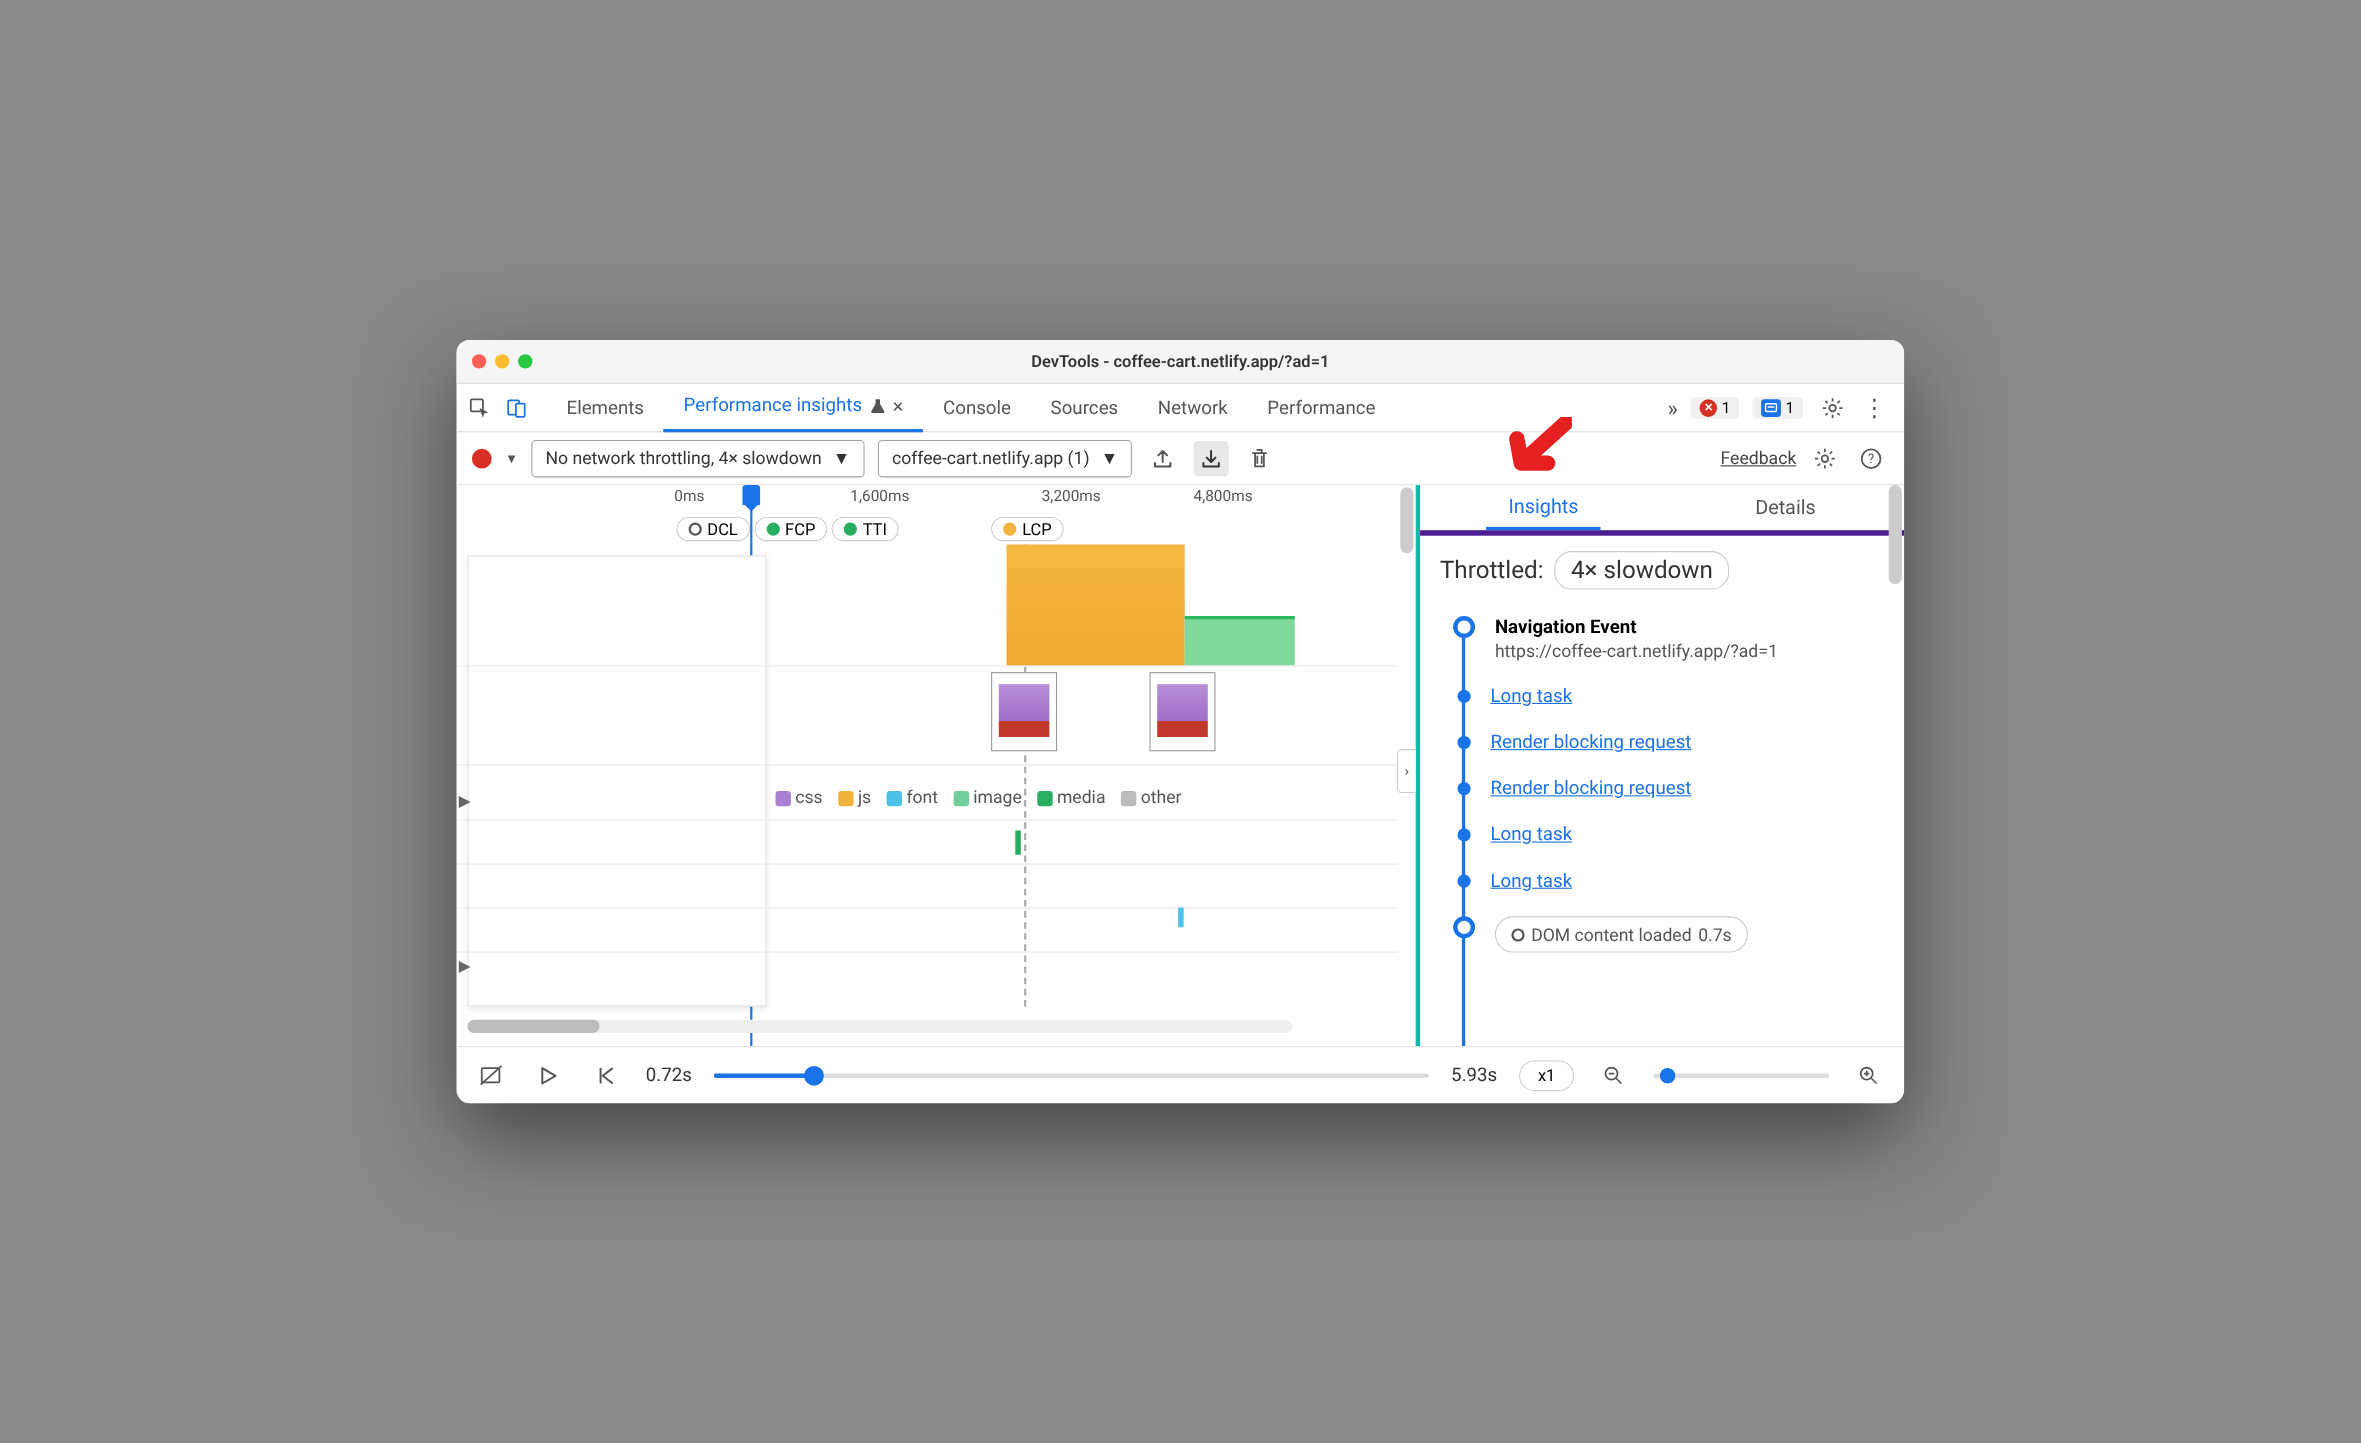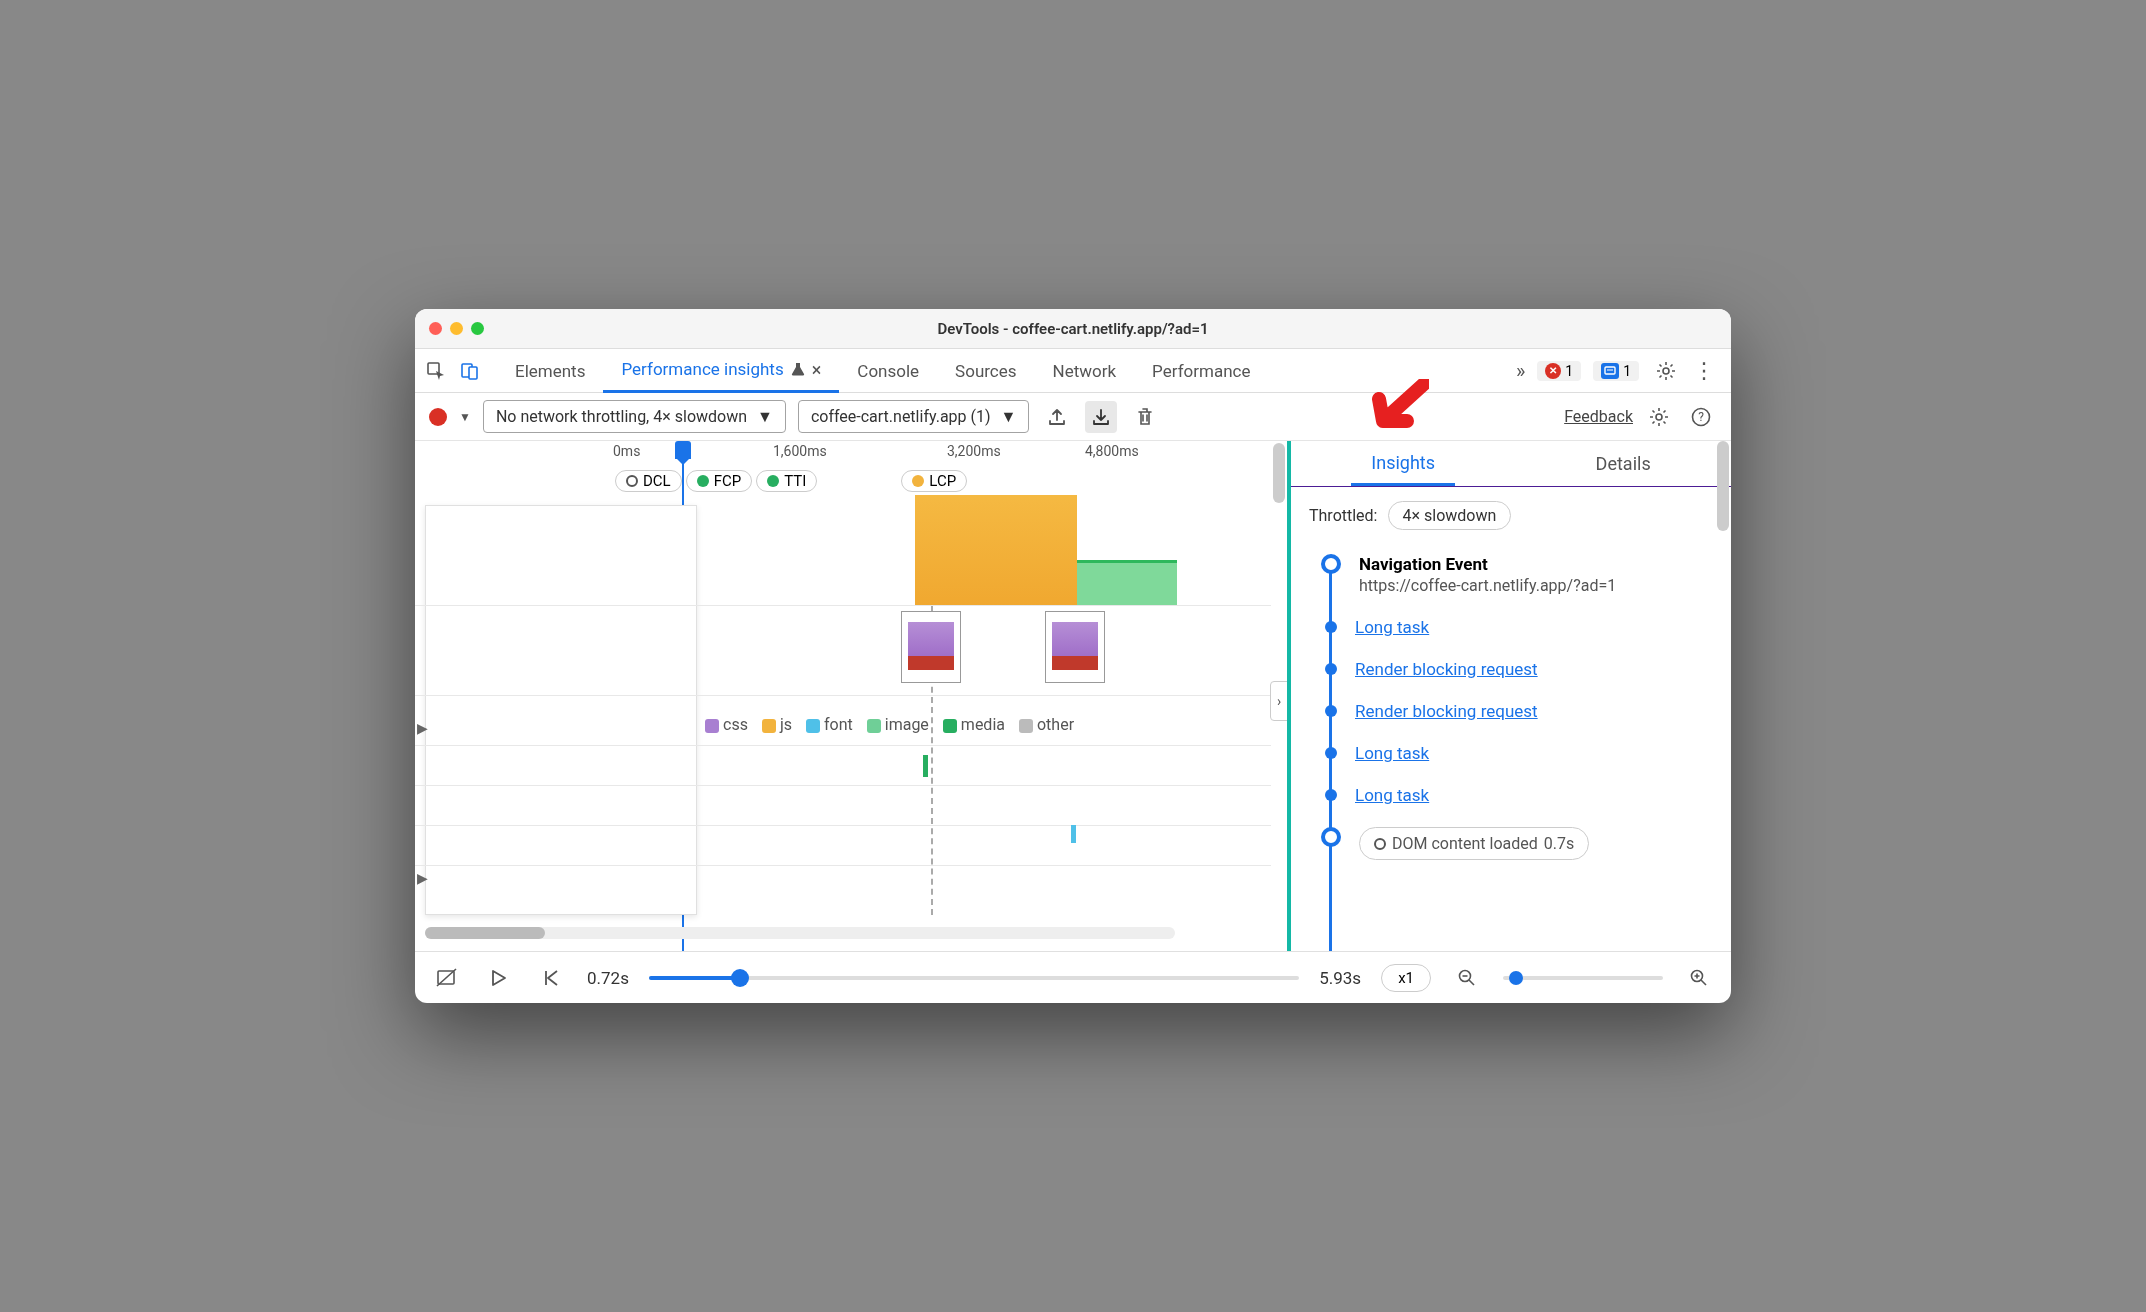--- a/index.html
+++ b/index.html
@@ -312,38 +312,38 @@
 }
 
 .sidebar {
   width: 440px;
   display: flex;
   flex-direction: column;
 }
 .sidebar-tabs {
   display: flex;
   justify-content: space-around;
-  border-bottom: 1px solid #4c1d95;
+  border-bottom: 5px solid #4c1d95;
   height: 46px;
 }
 .sidebar-tab {
   font-size: 18px;
   color: #555;
   cursor: pointer;
   display: flex;
   align-items: center;
   padding: 0 20px;
 }
 .sidebar-tab.active { color: #1a73e8; border-bottom: 3px solid #1a73e8; }
 .throttle-row {
   padding: 14px 18px;
   display: flex;
   align-items: center;
   gap: 10px;
-  font-size: 16px;
+  font-size: 22px;
   color: #333;
 }
 .throttle-badge {
   border: 1px solid #ccc;
   border-radius: 16px;
   padding: 4px 14px;
 }
 .insights-list {
   padding: 10px 18px 10px 30px;
   position: relative;

